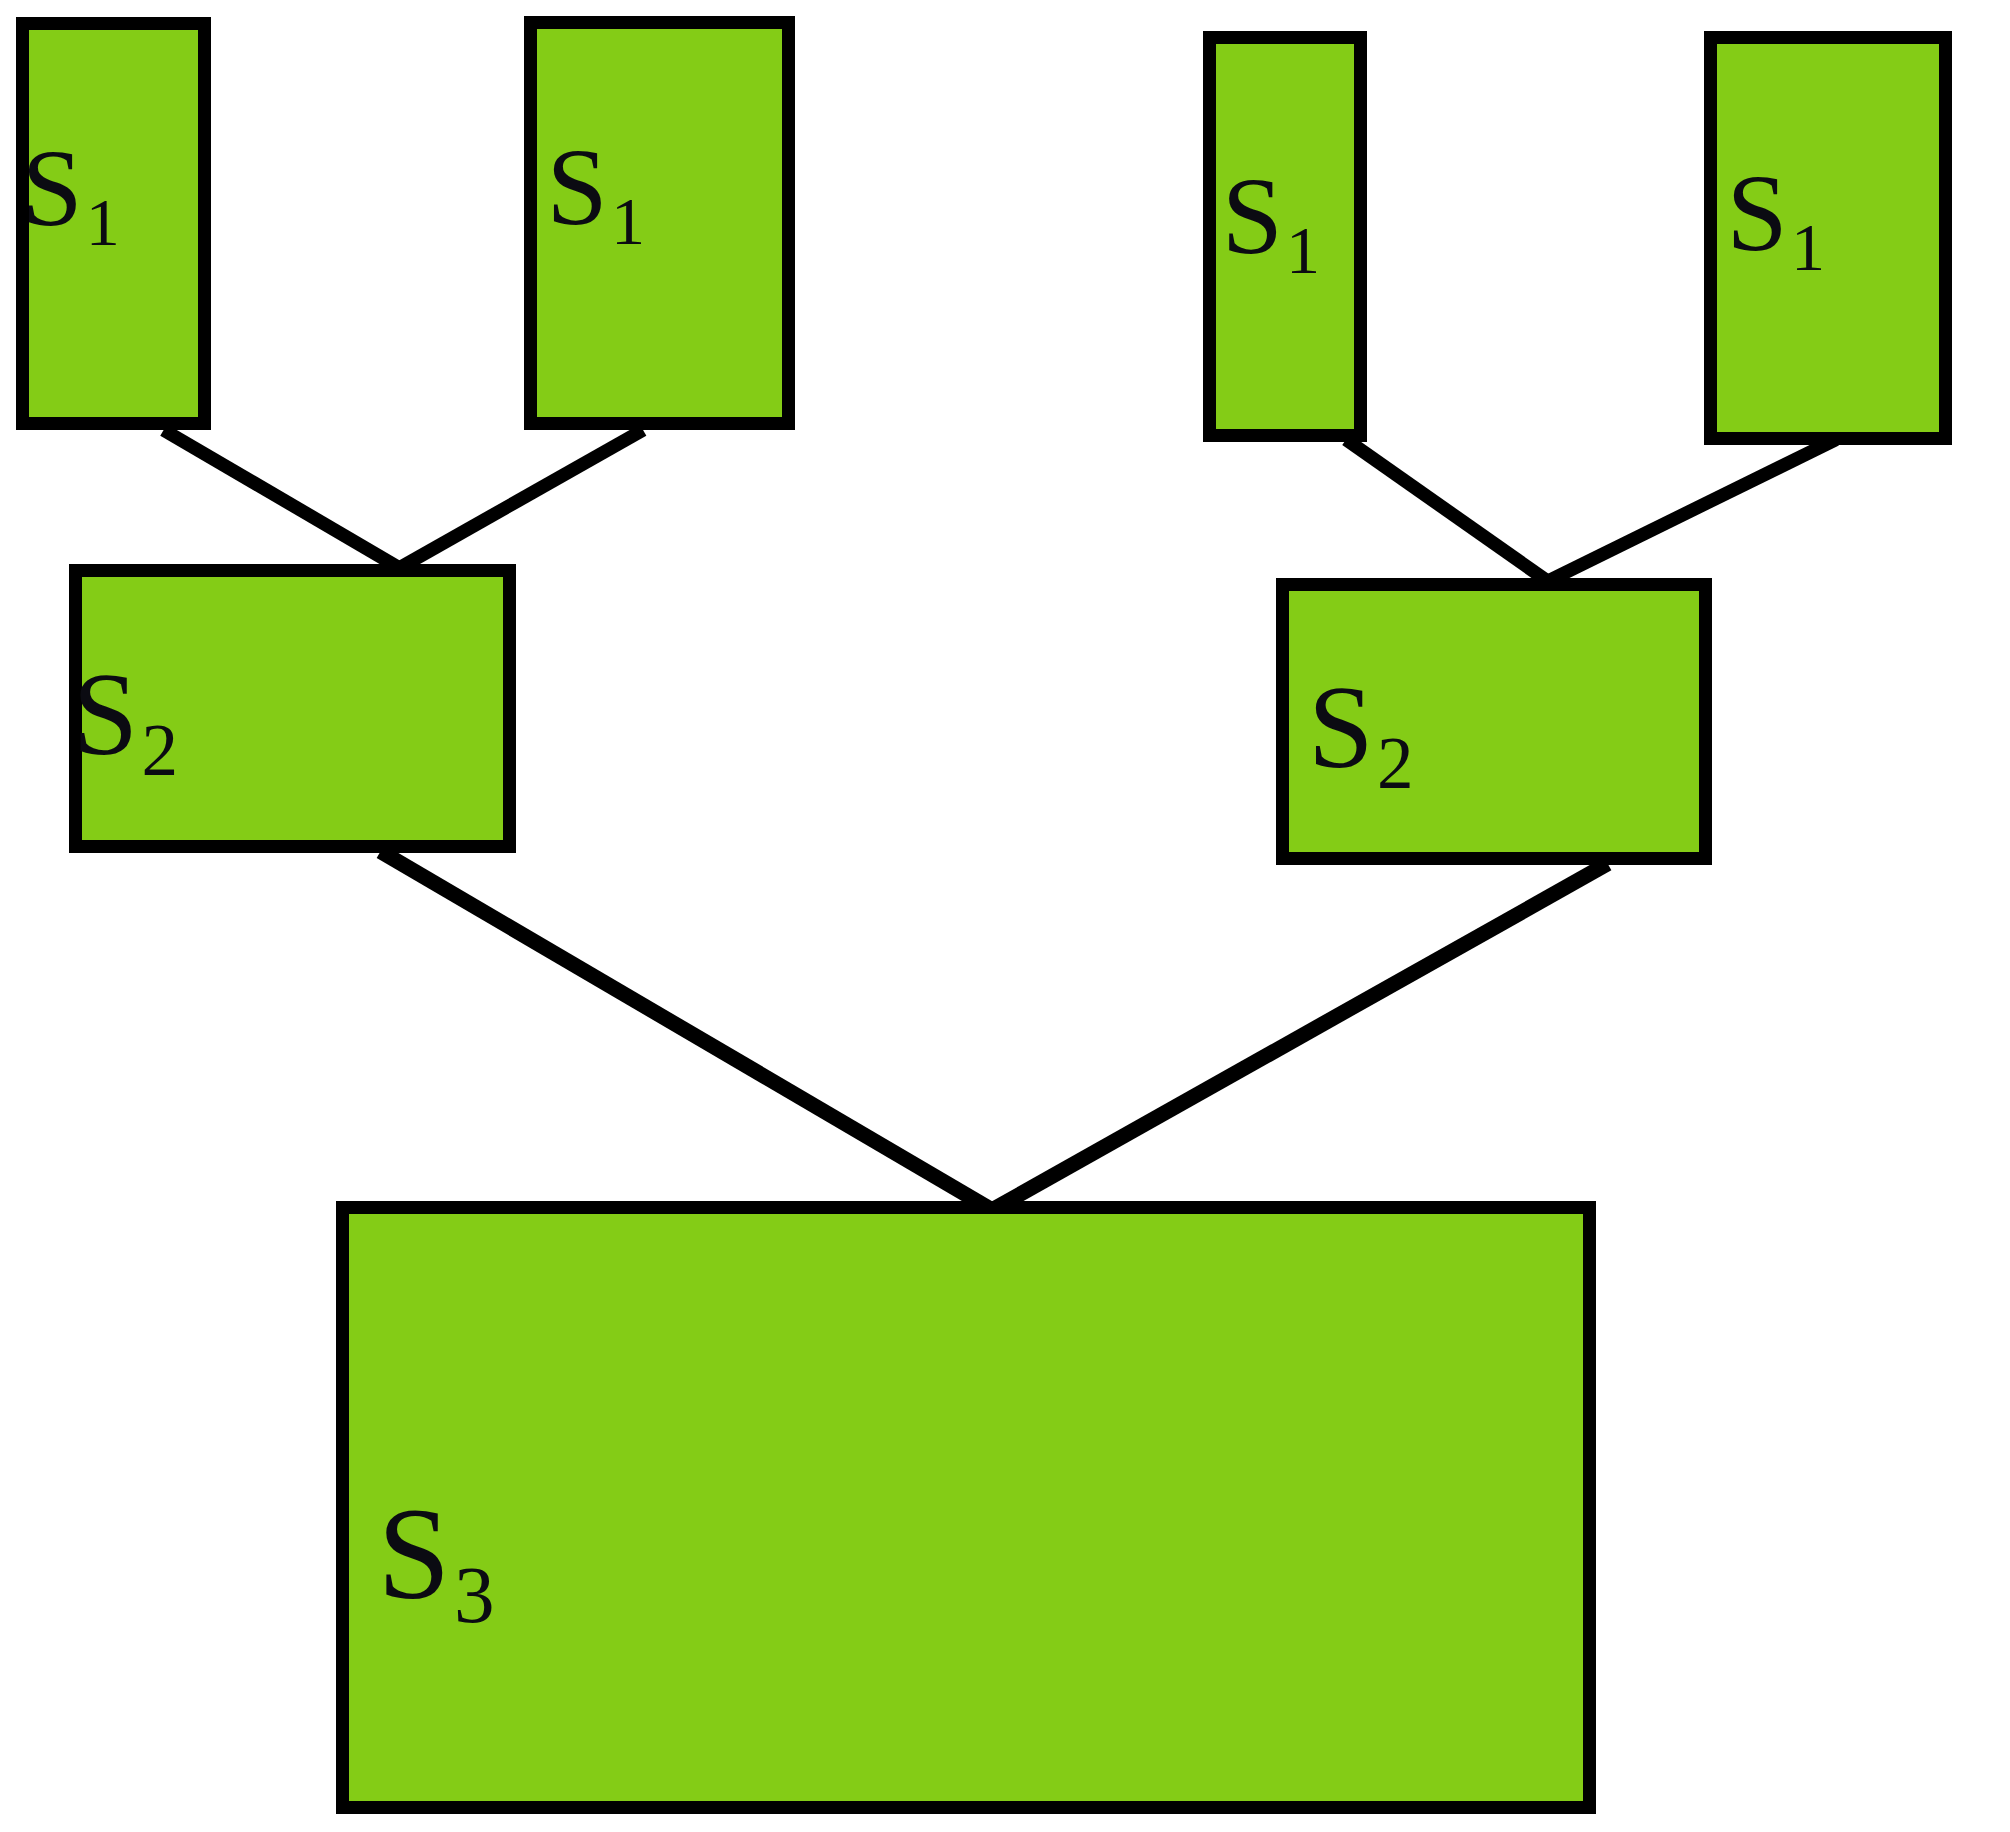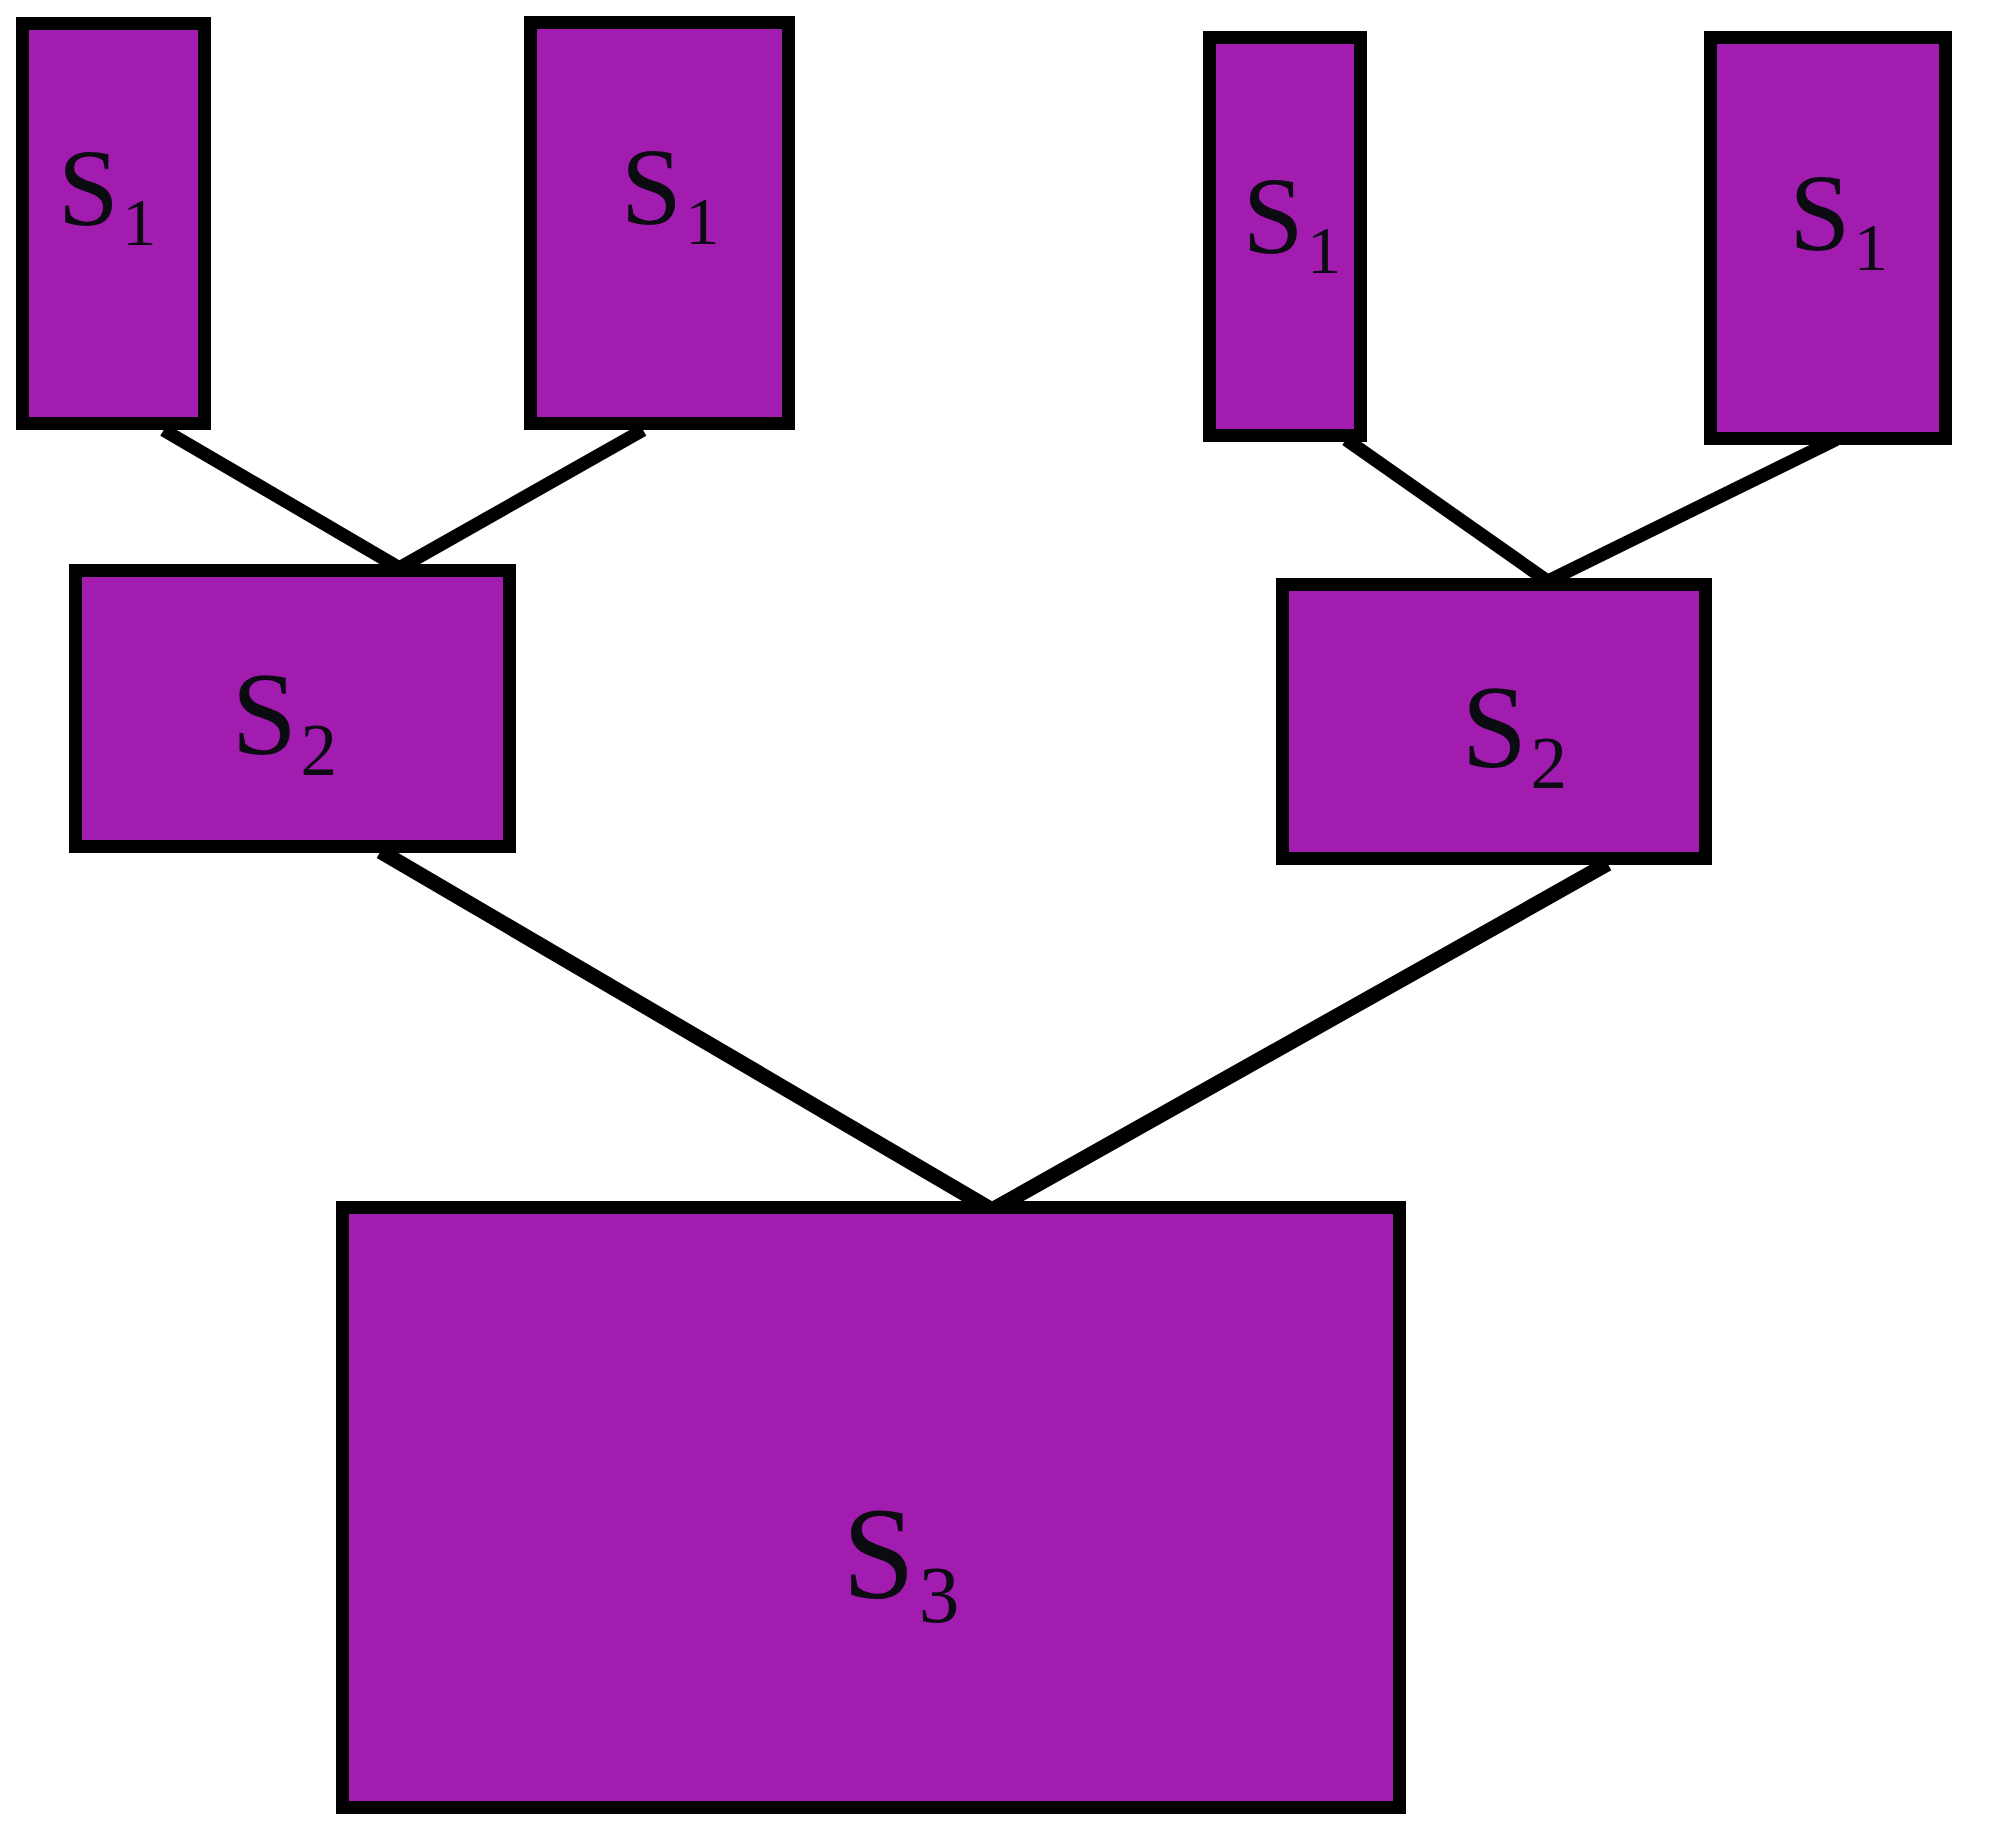--- a/index.html
+++ b/index.html
@@ -22,26 +22,25 @@
     position: absolute;
     left: 0;
     top: 0;
     width: 2011px;
     height: 1833px;
     display: block;
   }
   .node-box {
     position: absolute;
     box-sizing: border-box;
-    background: #a21caf;
+    background: #84cc16;
     border-style: solid;
     border-color: #000000;
     display: flex;
     align-items: center;
-    justify-content: center;
     z-index: 2;
   }
   .node-label {
     display: inline-block;
     white-space: nowrap;
     color: #0b0b12;
     font-family: "Liberation Serif", "DejaVu Serif", serif;
     font-weight: 400;
     line-height: 1;
     letter-spacing: 0.5px;
@@ -89,19 +88,19 @@
       </div>
       <div class="node-box" style="left: 1704px; top: 31px; width: 248px; height: 414px; border-width: 13.3px; border-color: rgb(0, 0, 0);">
         <span class="node-label lbl-s1" style="color: rgb(11, 11, 18); transform: translate(9.5px, -25px);"><span class="base">S</span><span class="sub">1</span></span>
       </div>
       <div class="node-box" style="left: 69px; top: 564px; width: 447px; height: 289px; border-width: 13.3px; border-color: rgb(0, 0, 0);">
         <span class="node-label lbl-s2" style="color: rgb(11, 11, 18); transform: translate(-9.5px, 5.7px);"><span class="base">S</span><span class="sub">2</span></span>
       </div>
       <div class="node-box" style="left: 1276px; top: 578px; width: 436px; height: 287px; border-width: 13.3px; border-color: rgb(0, 0, 0);">
         <span class="node-label lbl-s2" style="color: rgb(11, 11, 18); transform: translate(19px, 5.7px);"><span class="base">S</span><span class="sub">2</span></span>
       </div>
-      <div class="node-box" style="left: 336px; top: 1201px; width: 1070px; height: 613px; border-width: 13.3px; border-color: rgb(0, 0, 0);">
+      <div class="node-box" style="left: 336px; top: 1201px; width: 1260px; height: 613px; border-width: 13.3px; border-color: rgb(0, 0, 0);">
         <span class="node-label lbl-s3" style="color: rgb(11, 11, 18); transform: translate(28.5px, 46px);"><span class="base">S</span><span class="sub">3</span></span>
       </div>
     </div>
 
 </div>
 
 
 </body></html>

